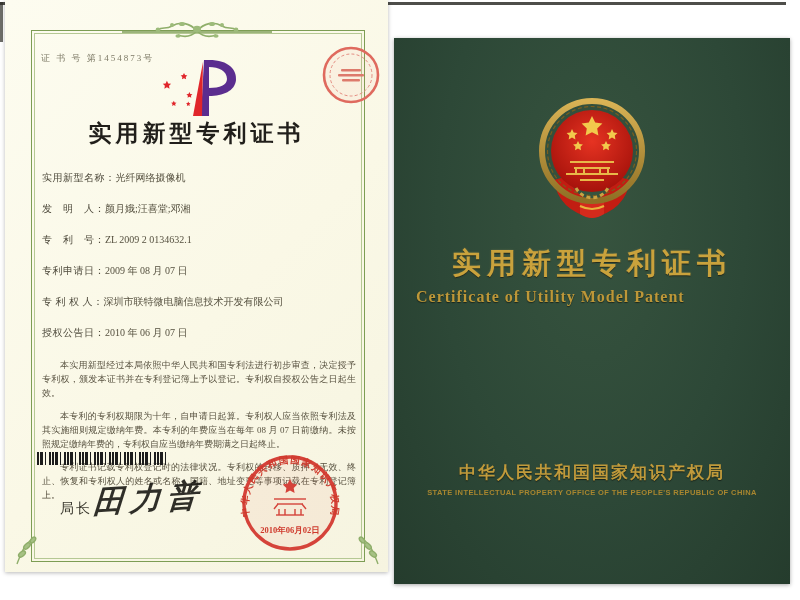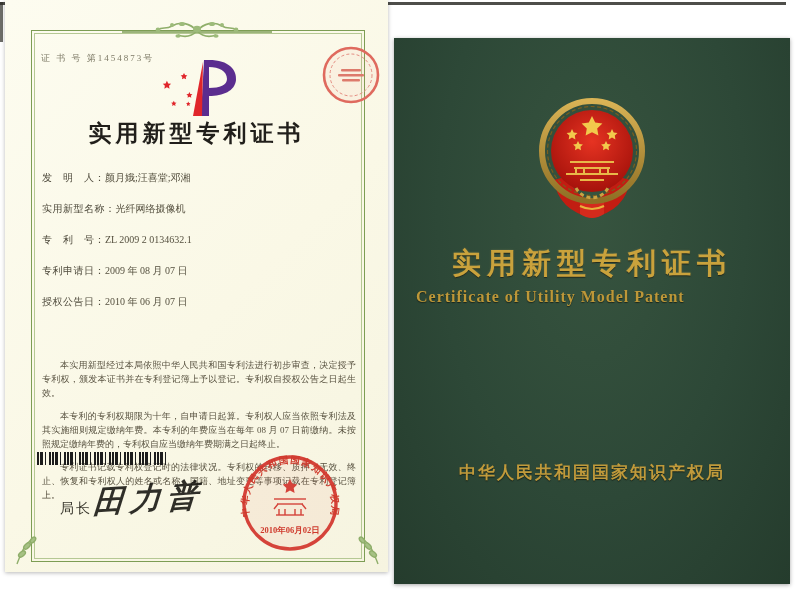--- a/index.html
+++ b/index.html
@@ -171,30 +171,33 @@
       <rect x="21" y="25" width="20" height="2.4" rx="1"></rect>
       <rect x="18" y="30" width="26" height="2.4" rx="1"></rect>
       <rect x="22" y="35" width="18" height="2.4" rx="1"></rect>
     </g>
   </svg>
 
   <div class="cert-title">实用新型专利证书</div>
 
   <div class="fields">
     <div class="field-row">
+      <span class="f-label">实用新型名称：</span><span class="f-value">光纤网络摄像机</span>
+    </div>
+    <div class="field-row">
       <span class="f-label">发　明　人：</span><span class="f-value">颜月娥;汪喜堂;邓湘</span>
     </div>
     <div class="field-row">
-      <span class="f-label">实用新型名称：</span><span class="f-value">光纤网络摄像机</span>
-    </div>
-    <div class="field-row">
       <span class="f-label">专　利　号：</span><span class="f-value">ZL 2009 2 0134632.1</span>
     </div>
     <div class="field-row">
       <span class="f-label">专利申请日：</span><span class="f-value">2009 年 08 月 07 日</span>
+    </div>
+    <div class="field-row">
+      <span class="f-label">专 利 权 人：</span><span class="f-value">深圳市联特微电脑信息技术开发有限公司</span>
     </div>
     <div class="field-row">
       <span class="f-label">授权公告日：</span><span class="f-value">2010 年 06 月 07 日</span>
     </div>
   </div>
 
   <div class="body-text">
     <p>本实用新型经过本局依照中华人民共和国专利法进行初步审查，决定授予专利权，颁发本证书并在专利登记簿上予以登记。专利权自授权公告之日起生效。</p>
     <p>本专利的专利权期限为十年，自申请日起算。专利权人应当依照专利法及其实施细则规定缴纳年费。本专利的年费应当在每年 08 月 07 日前缴纳。未按照规定缴纳年费的，专利权自应当缴纳年费期满之日起终止。</p>
     <p>专利证书记载专利权登记时的法律状况。专利权的转移、质押、无效、终止、恢复和专利权人的姓名或名称、国籍、地址变更等事项记载在专利登记簿上。</p>
@@ -264,13 +267,14 @@
       <path d="M40,74 V80 M48,74 V80 M64,74 V80 M72,74 V80"></path>
       <path d="M44,86 H68"></path>
     </g>
 
     <path d="M40,94 A18,18 0 0 0 72,94" fill="none" stroke="#caa342" stroke-width="3" stroke-dasharray="4 3"></path>
   </svg>
 
   <div class="cover-title">实用新型专利证书</div>
   <div class="cover-subtitle">Certificate of Utility Model Patent</div>
   <div class="cover-office-cn">中华人民共和国国家知识产权局</div>
+  <div class="cover-office-en">STATE INTELLECTUAL PROPERTY OFFICE OF THE PEOPLE'S REPUBLIC OF CHINA</div>
 </div>
 
 </body></html>

